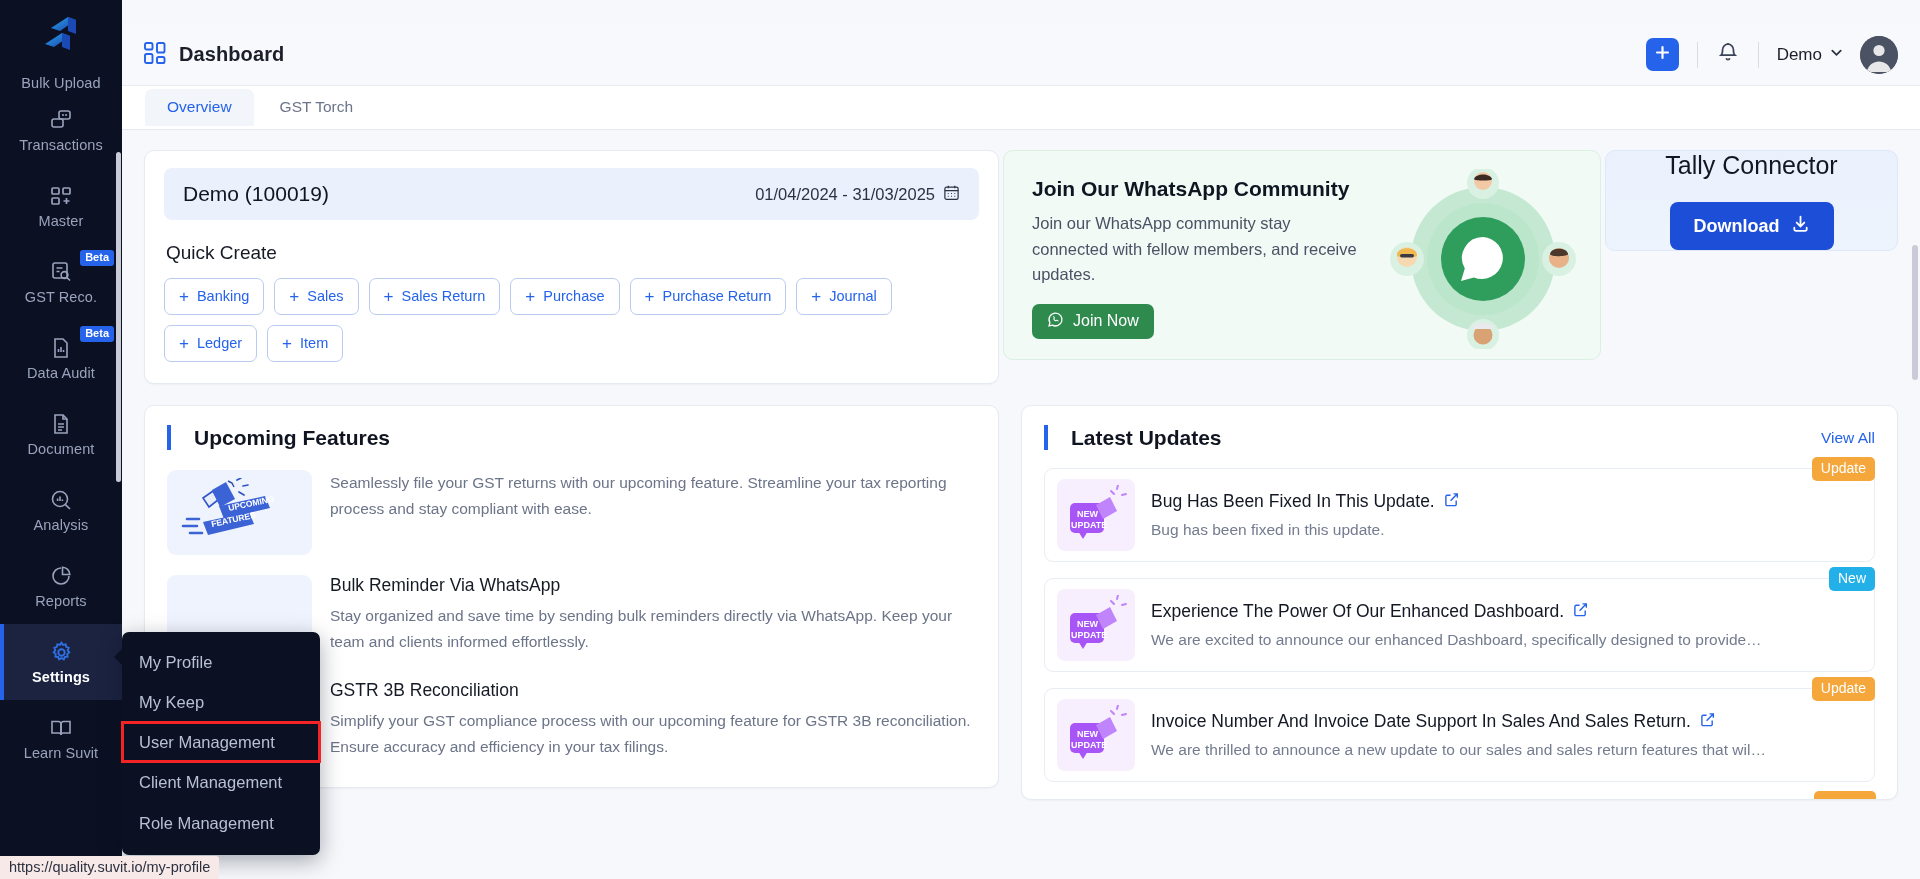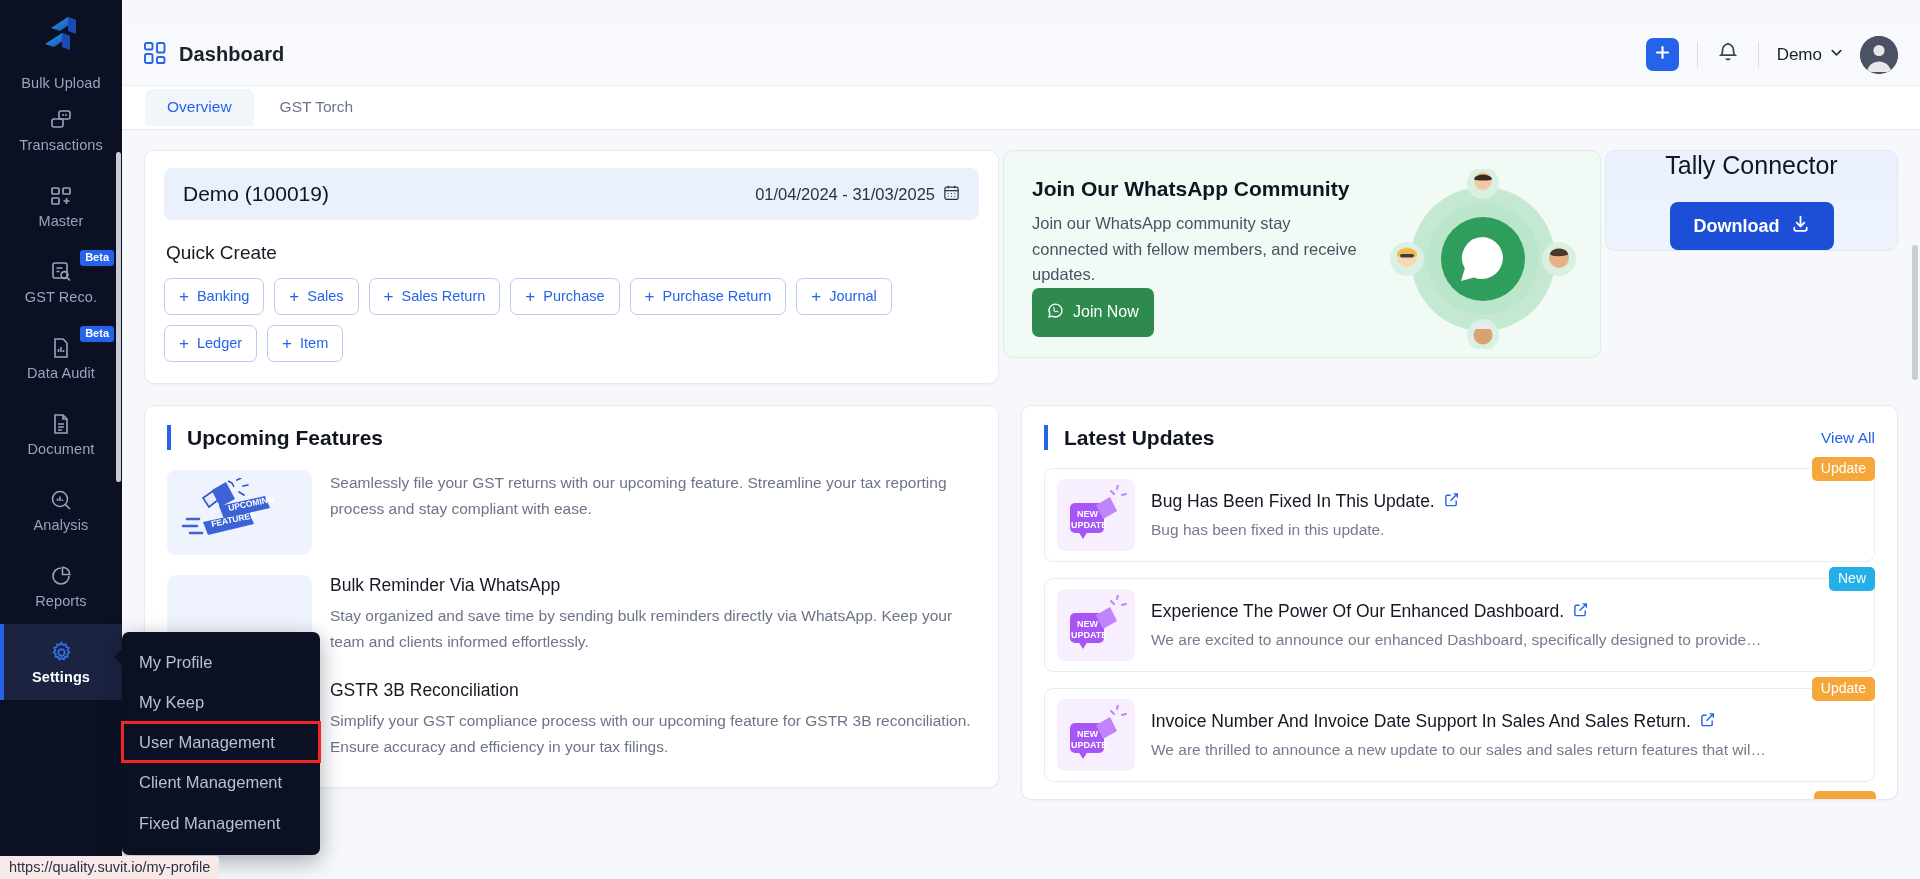--- a/index.html
+++ b/index.html
@@ -110,22 +110,22 @@
   .qc-btn .pl { font-size:17px; line-height:1; font-weight:400; }
 
   
   .wa-card {
     flex:0 0 598px; background:#f1faf4; border:1px solid #dcefe3; border-radius:10px;
     padding:26px 26px 20px 28px; display:flex; position:relative; overflow:hidden;
   }
   .wa-title { font-size:21px; font-weight:bold; color:#101521; margin-bottom:10px; }
   .wa-desc { font-size:16.5px; color:#4a5365; line-height:1.55; max-width:330px; }
   .wa-join {
-    background:#2f8a4e; color:#fff; border-radius:7px;
-    font-size:16px; padding:14px 15px; display:inline-flex; align-items:center; gap:9px;
+    margin-top:16px; background:#2f8a4e; color:#fff; border-radius:7px;
+    font-size:16px; padding:7px 15px; display:inline-flex; align-items:center; gap:9px;
     cursor:pointer; width:max-content;
   }
   .wa-art { position:absolute; right:22px; top:18px; }
 
   
   .tally-card {
     flex:1 1 auto; background:linear-gradient(180deg,#eaf1fd 0%,#eef4fd 100%);
     border:1px solid #dfe8f8; border-radius:10px;
     display:flex; flex-direction:column; align-items:center; justify-content:center; gap:22px;
   }
@@ -135,21 +135,21 @@
     font-size:18px; font-weight:bold; display:flex; align-items:center; gap:11px; cursor:pointer;
   }
 
   
   .row2 { display:flex; gap:22px; margin-top:21px; align-items:flex-start; }
   .feat-card { flex:0 0 855px; padding:19px 22px 16px; max-height:395px; overflow:hidden; }
   .upd-card { flex:1 1 auto; padding:19px 22px 10px; max-height:395px; overflow:hidden; position:relative; }
   .sec-head { display:flex; align-items:center; justify-content:space-between; margin-bottom:6px; }
   .sec-title {
     font-size:21px; font-weight:bold; color:#101521;
-    border-left:4px solid #2563eb; padding-left:16px; line-height:1.2;
+    border-left:4px solid #2563eb; padding-left:23px; line-height:1.2;
   }
   .view-all { color:#2563eb; font-size:15.5px; cursor:pointer; }
 
   .feat-item { display:flex; gap:18px; padding:14px 0 6px; align-items:flex-start; }
   .feat-thumb {
     flex:0 0 145px; height:85px; background:#eff3fd; border-radius:9px;
     display:flex; align-items:center; justify-content:center;
   }
   .feat-body { flex:1; min-width:0; }
   .feat-name { font-size:17.5px; color:#151a25; margin-bottom:7px; }
@@ -318,20 +318,29 @@
       <div class="side-item active">
         <span class="ic">
           <svg width="25" height="25" viewBox="0 0 24 24" fill="none" stroke="#2f6fe4" stroke-width="1.8">
             <circle cx="12" cy="12" r="3.1"></circle>
             <path d="M12 2.6l1.5 2.1 2.5-.6 .5 2.5 2.4 .9-1 2.4 1.6 2-2 1.6 .4 2.5-2.6 .3-1.1 2.3-2.2-1.3-2.2 1.3-1.1-2.3-2.6-.3 .4-2.5-2-1.6 1.6-2-1-2.4 2.4-.9 .5-2.5 2.5 .6z"></path>
           </svg>
         </span>
         <span class="lbl">Settings</span>
       </div>
 
+      <div class="side-item">
+        <span class="ic">
+          <svg width="24" height="24" viewBox="0 0 24 24" fill="none" stroke="#9aa3bd" stroke-width="1.6">
+            <path d="M3 5.5h6.5a2.5 2.5 0 0 1 2.5 2.5v11a2 2 0 0 0-2-2H3z"></path>
+            <path d="M21 5.5h-6.5A2.5 2.5 0 0 0 12 8v11a2 2 0 0 1 2-2h7z"></path>
+          </svg>
+        </span>
+        <span class="lbl">Learn Suvit</span>
+      </div>
 
     </div>
     <div class="side-scroll"></div>
   </nav>
 
   <div class="main">
 
     <header class="topbar">
       <div class="topbar-left">
         <span>
@@ -631,18 +640,18 @@
 
       <div class="page-scroll"></div>
     </div>
   </div>
 
   <div class="ctx-menu">
     <div class="ctx-item">My Profile</div>
     <div class="ctx-item">My Keep</div>
     <div class="ctx-item highlight">User Management</div>
     <div class="ctx-item">Client Management</div>
-    <div class="ctx-item">Fixed Management</div>
+    <div class="ctx-item">Role Management</div>
   </div>
 
   <div class="statusbar">https://quality.suvit.io/my-profile</div>
 
 </div>
 
 </body></html>

